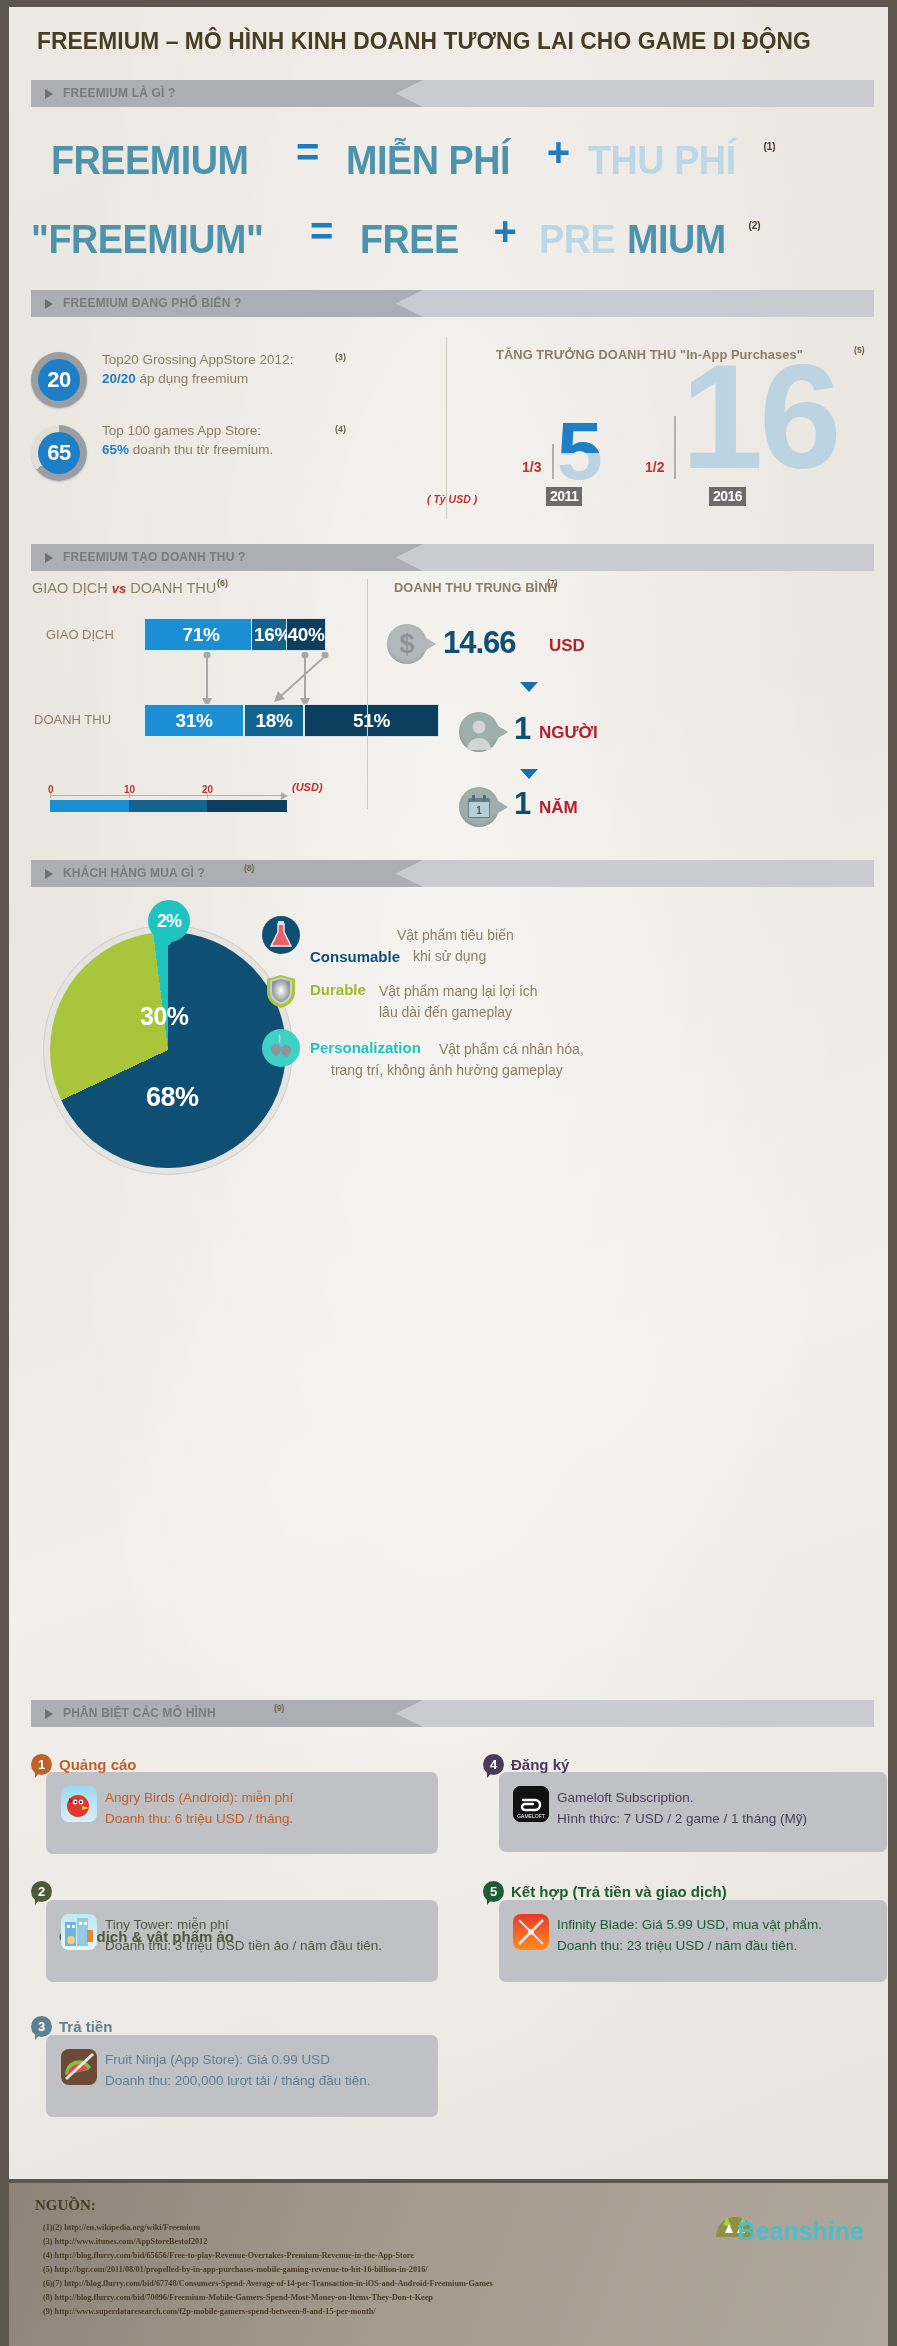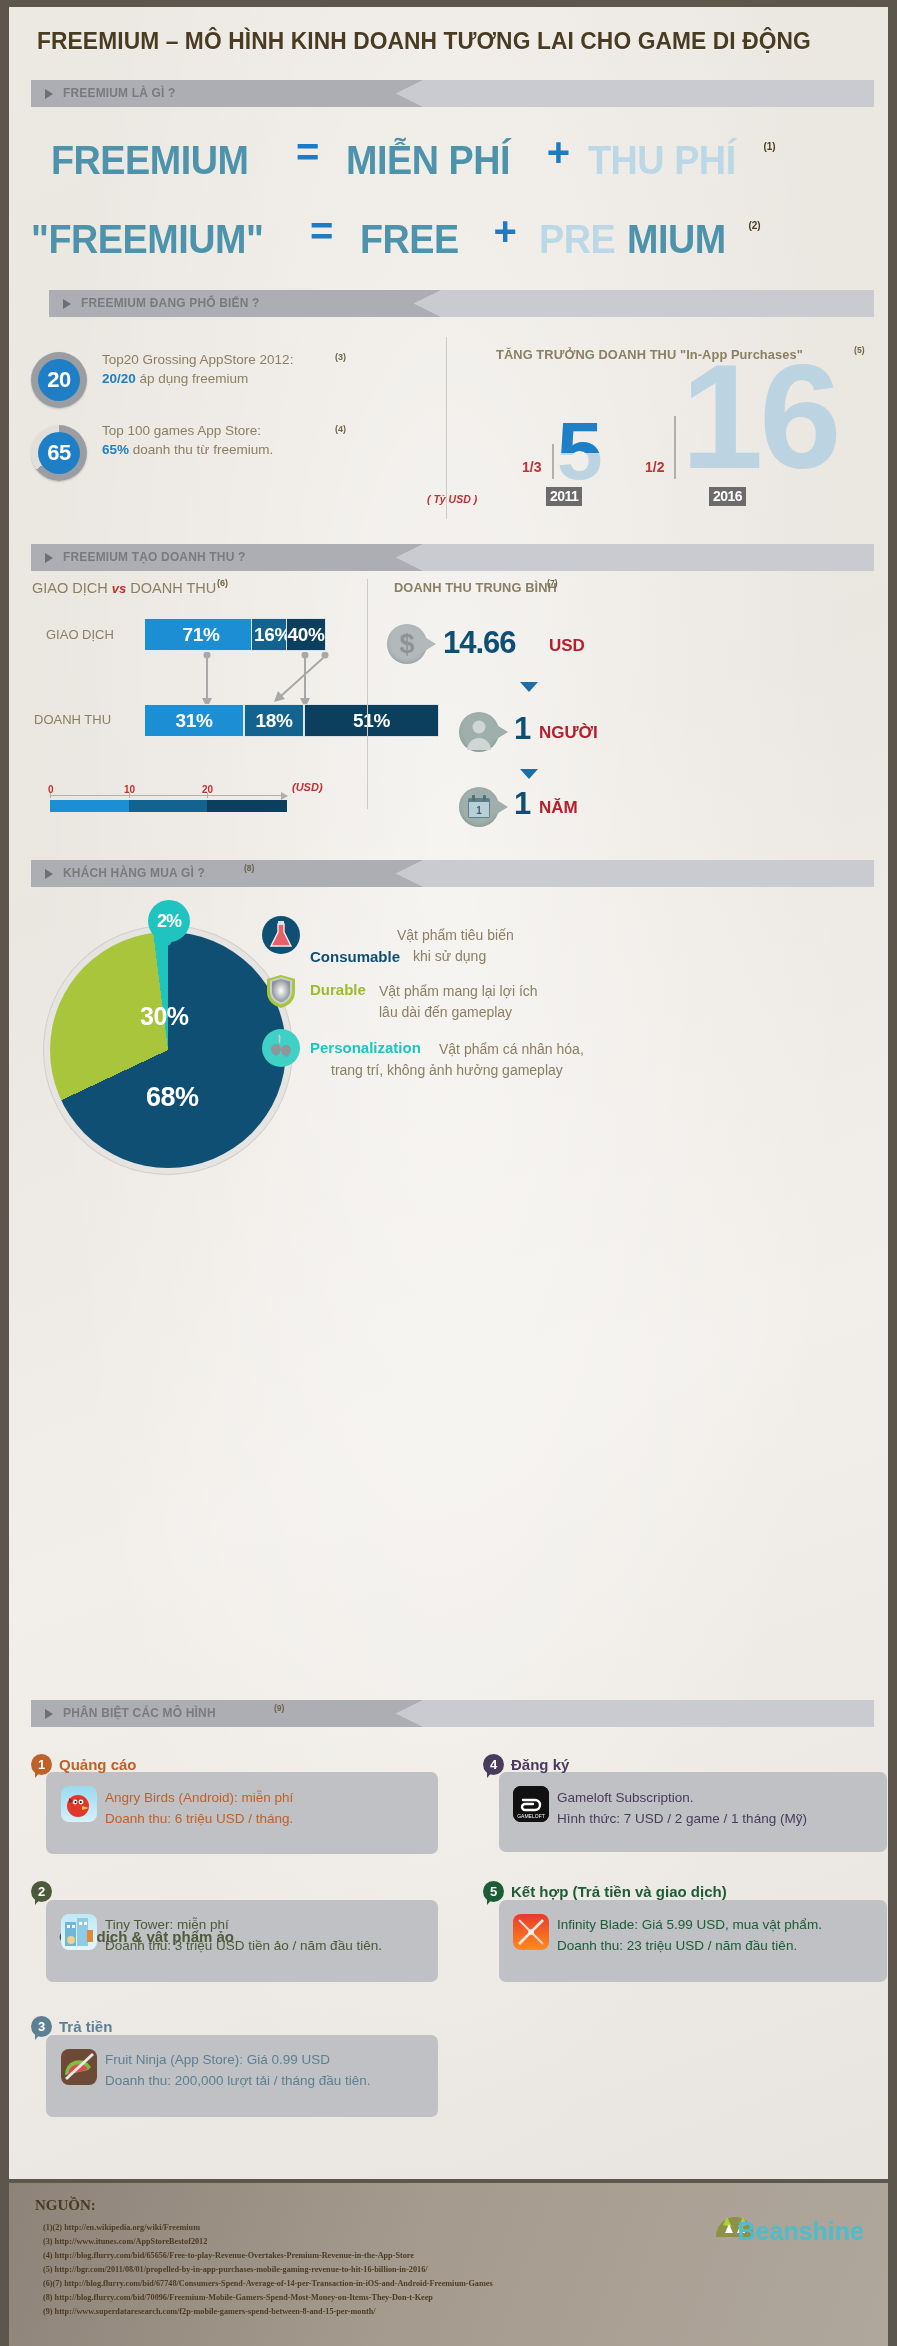--- a/index.html
+++ b/index.html
@@ -211,21 +211,21 @@
   <div class="eqrow" style="left:22px;top:202px;">
     <span class="eqword">"FREEMIUM"</span>
     <span class="eqop" style="margin:0 22px 0 22px;">=</span>
     <span class="eqword">FREE</span>
     <span class="eqop" style="margin:0 18px 0 22px;">+</span>
     <span class="eqword ghost">PRE</span>
     <span class="eqword">MIUM</span>
     <span class="eqsup">(2)</span>
   </div>
 
-  <div class="ribbon" style="top:283px;margin-left:18px;">
+  <div class="ribbon" style="top:283px;">
     <div class="bg-light"></div>
     <div class="bg-dark"></div>
     <div class="tri"></div>
     <div class="rtxt">FREEMIUM ĐANG PHỔ BIẾN ?</div>
   </div>
 
   <div class="ring" style="left:22px;top:345px;">
     <div class="core">20</div>
   </div>
   <div class="stxt" style="left:93px;top:343px;width:230px;">

